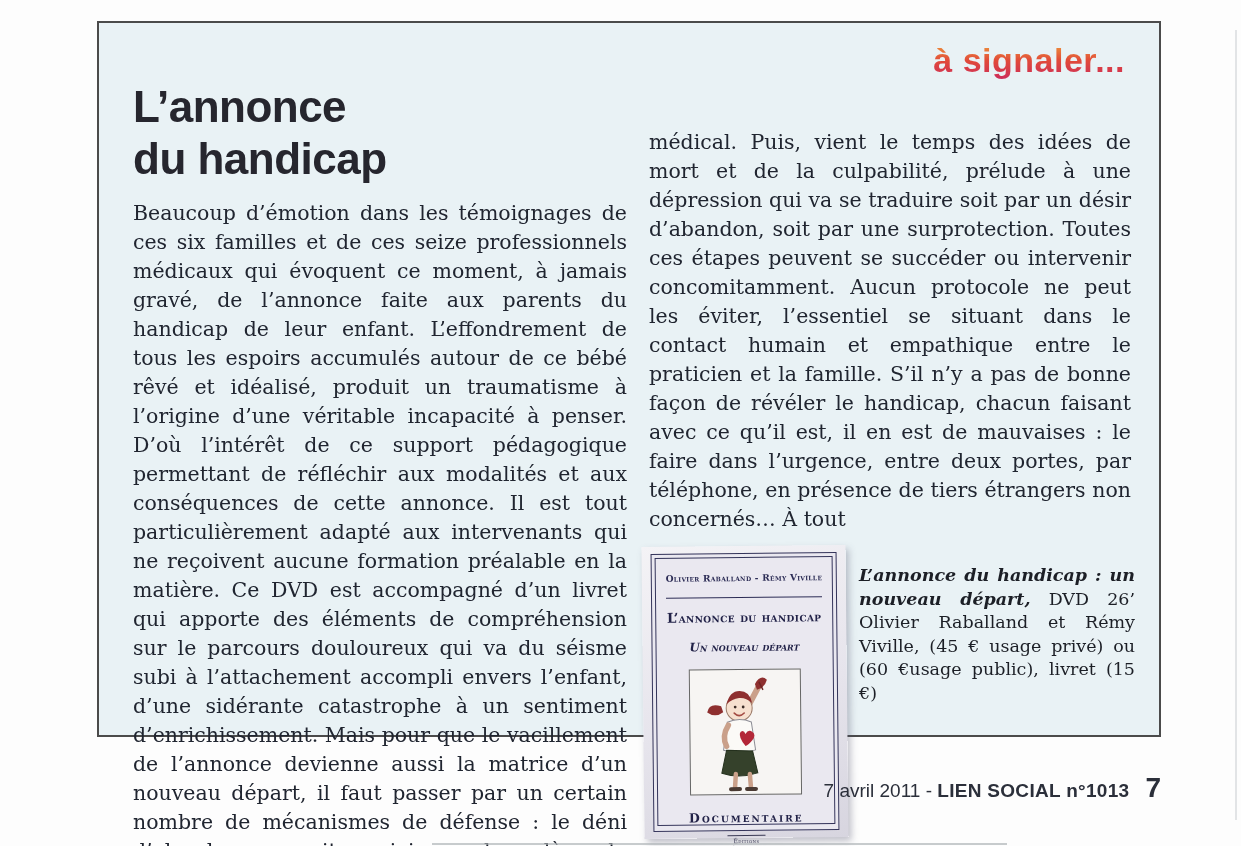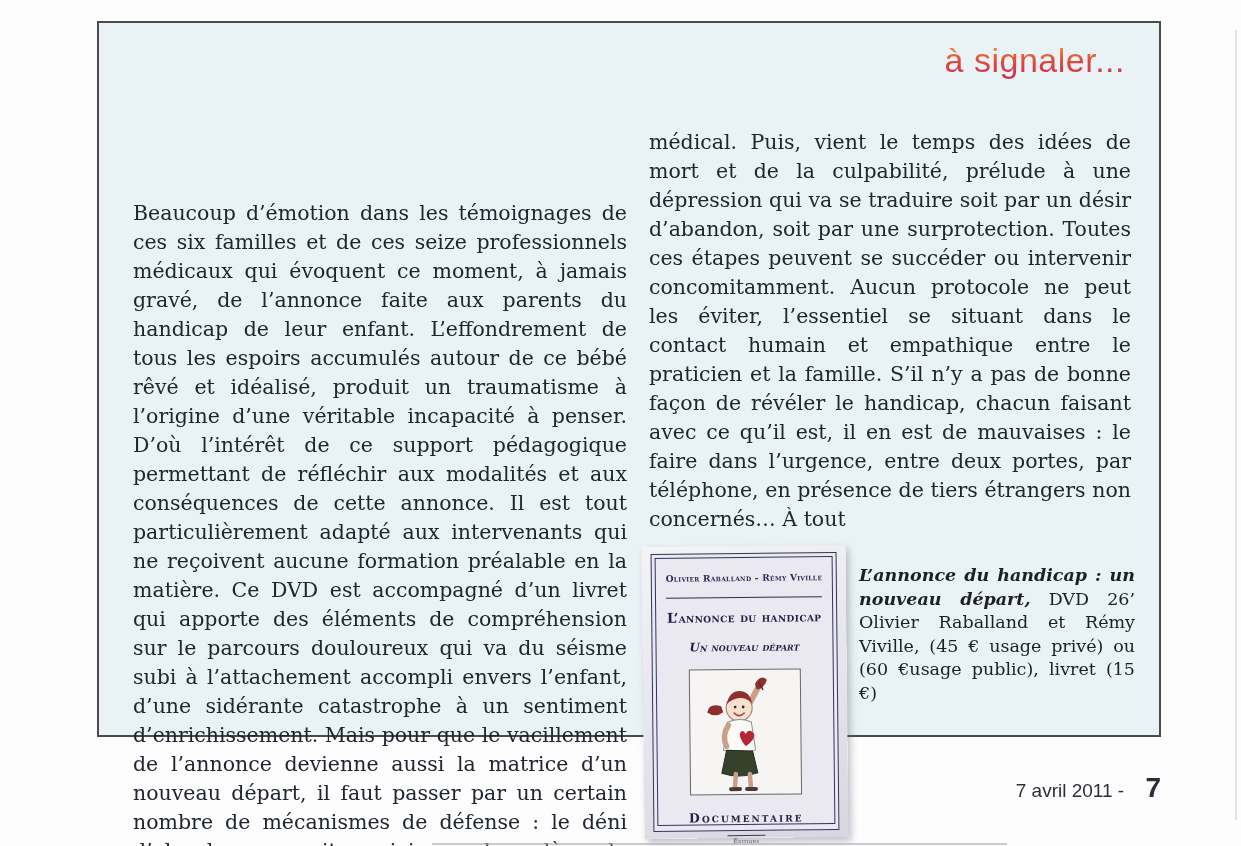--- a/index.html
+++ b/index.html
@@ -13,21 +13,21 @@
   .scan-edge{position:absolute;right:4px;top:30px;width:2px;height:790px;background:#e2e4e6;}
 
   
   .page{
     position:absolute;left:97px;top:21px;width:1064px;height:716px;
     background:#e9f2f5;border:2px solid #4b4b4b;box-sizing:border-box;
   }
 
   .signaler{
     position:absolute;top:18px;right:34px;
-    font-size:34px;font-weight:normal;letter-spacing:.5px;
+    font-size:34px;font-weight:bold;letter-spacing:.5px;
     background:linear-gradient(180deg,#f0a43c 0%,#e14a39 50%,#cb2b5c 100%);
     -webkit-background-clip:text;background-clip:text;color:transparent;text-align:right;
   }
 
   .title{
     position:absolute;left:34px;top:58px;margin:0;
     font-size:44px;line-height:52px;font-weight:600;color:#26262e;letter-spacing:-.5px;
   }
 
   .bodytext{
@@ -86,20 +86,24 @@
 </style>
 </head>
 <body>
 
 <div class="screenshot">
 
   <div class="page">
 
     <div class="signaler">à signaler...</div>
 
+    <h1 class="title">
+      <span>L’annonce</span><br>
+      <span>du handicap</span>
+    </h1>
 
     <div class="col-left bodytext">Beaucoup d’émotion dans les témoignages de ces six familles et de ces seize professionnels médicaux qui évoquent ce moment, à jamais gravé, de l’annonce faite aux parents du handicap de leur enfant. L’effondrement de tous les espoirs accumulés autour de ce bébé rêvé et idéalisé, produit un traumatisme à l’origine d’une véritable incapacité à penser. D’où l’intérêt de ce support pédagogique permettant de réfléchir aux modalités et aux conséquences de cette annonce. Il est tout particulièrement adapté aux intervenants qui ne reçoivent aucune formation préalable en la matière. Ce DVD est accompagné d’un livret qui apporte des éléments de compréhension sur le parcours douloureux qui va du séisme subi à l’attachement accompli envers l’enfant, d’une sidérante catastrophe à un sentiment d’enrichissement. Mais pour que le vacillement de l’annonce devienne aussi la matrice d’un nouveau départ, il faut passer par un certain nombre de mécanismes de défense : le déni d’abord, assez vite suivi par la colère, la révolte et l’agressivité envers le corps</div>
 
     <div class="col-right bodytext">
       <p>médical. Puis, vient le temps des idées de mort et de la culpabilité, prélude à une dépression qui va se traduire soit par un désir d’abandon, soit par une surprotection. Toutes ces étapes peuvent se succéder ou intervenir concomitamment. Aucun protocole ne peut les éviter, l’essentiel se situant dans le contact humain et empathique entre le praticien et la famille. S’il n’y a pas de bonne façon de révéler le handicap, chacun faisant avec ce qu’il est, il en est de mauvaises : le faire dans l’urgence, entre deux portes, par téléphone, en présence de tiers étrangers non concernés… À tout</p>
 
       <div class="dvd-photo">
         <div class="cover">
           <div class="cover-inner">
             <div class="cover-authors">Olivier Raballand - Rémy Viville</div>
@@ -151,19 +155,20 @@
         <span class="caption-title">L’annonce du handicap : un nouveau départ,</span><span> DVD 26’ Olivier Raballand et Rémy Viville, (45 € usage privé) ou (60 €usage public), livret (15 €)</span>
         
         
       </div>
     </div>
 
   </div>
 
   <div class="footer">
     <span class="date">7 avril 2011 - </span>
+    <span class="magazine">LIEN SOCIAL n°1013</span>
     <span class="pagenum">7</span>
   </div>
 
   <div class="artifact-line"></div>
   <div class="scan-edge"></div>
 
 </div>
 
 </body></html>

